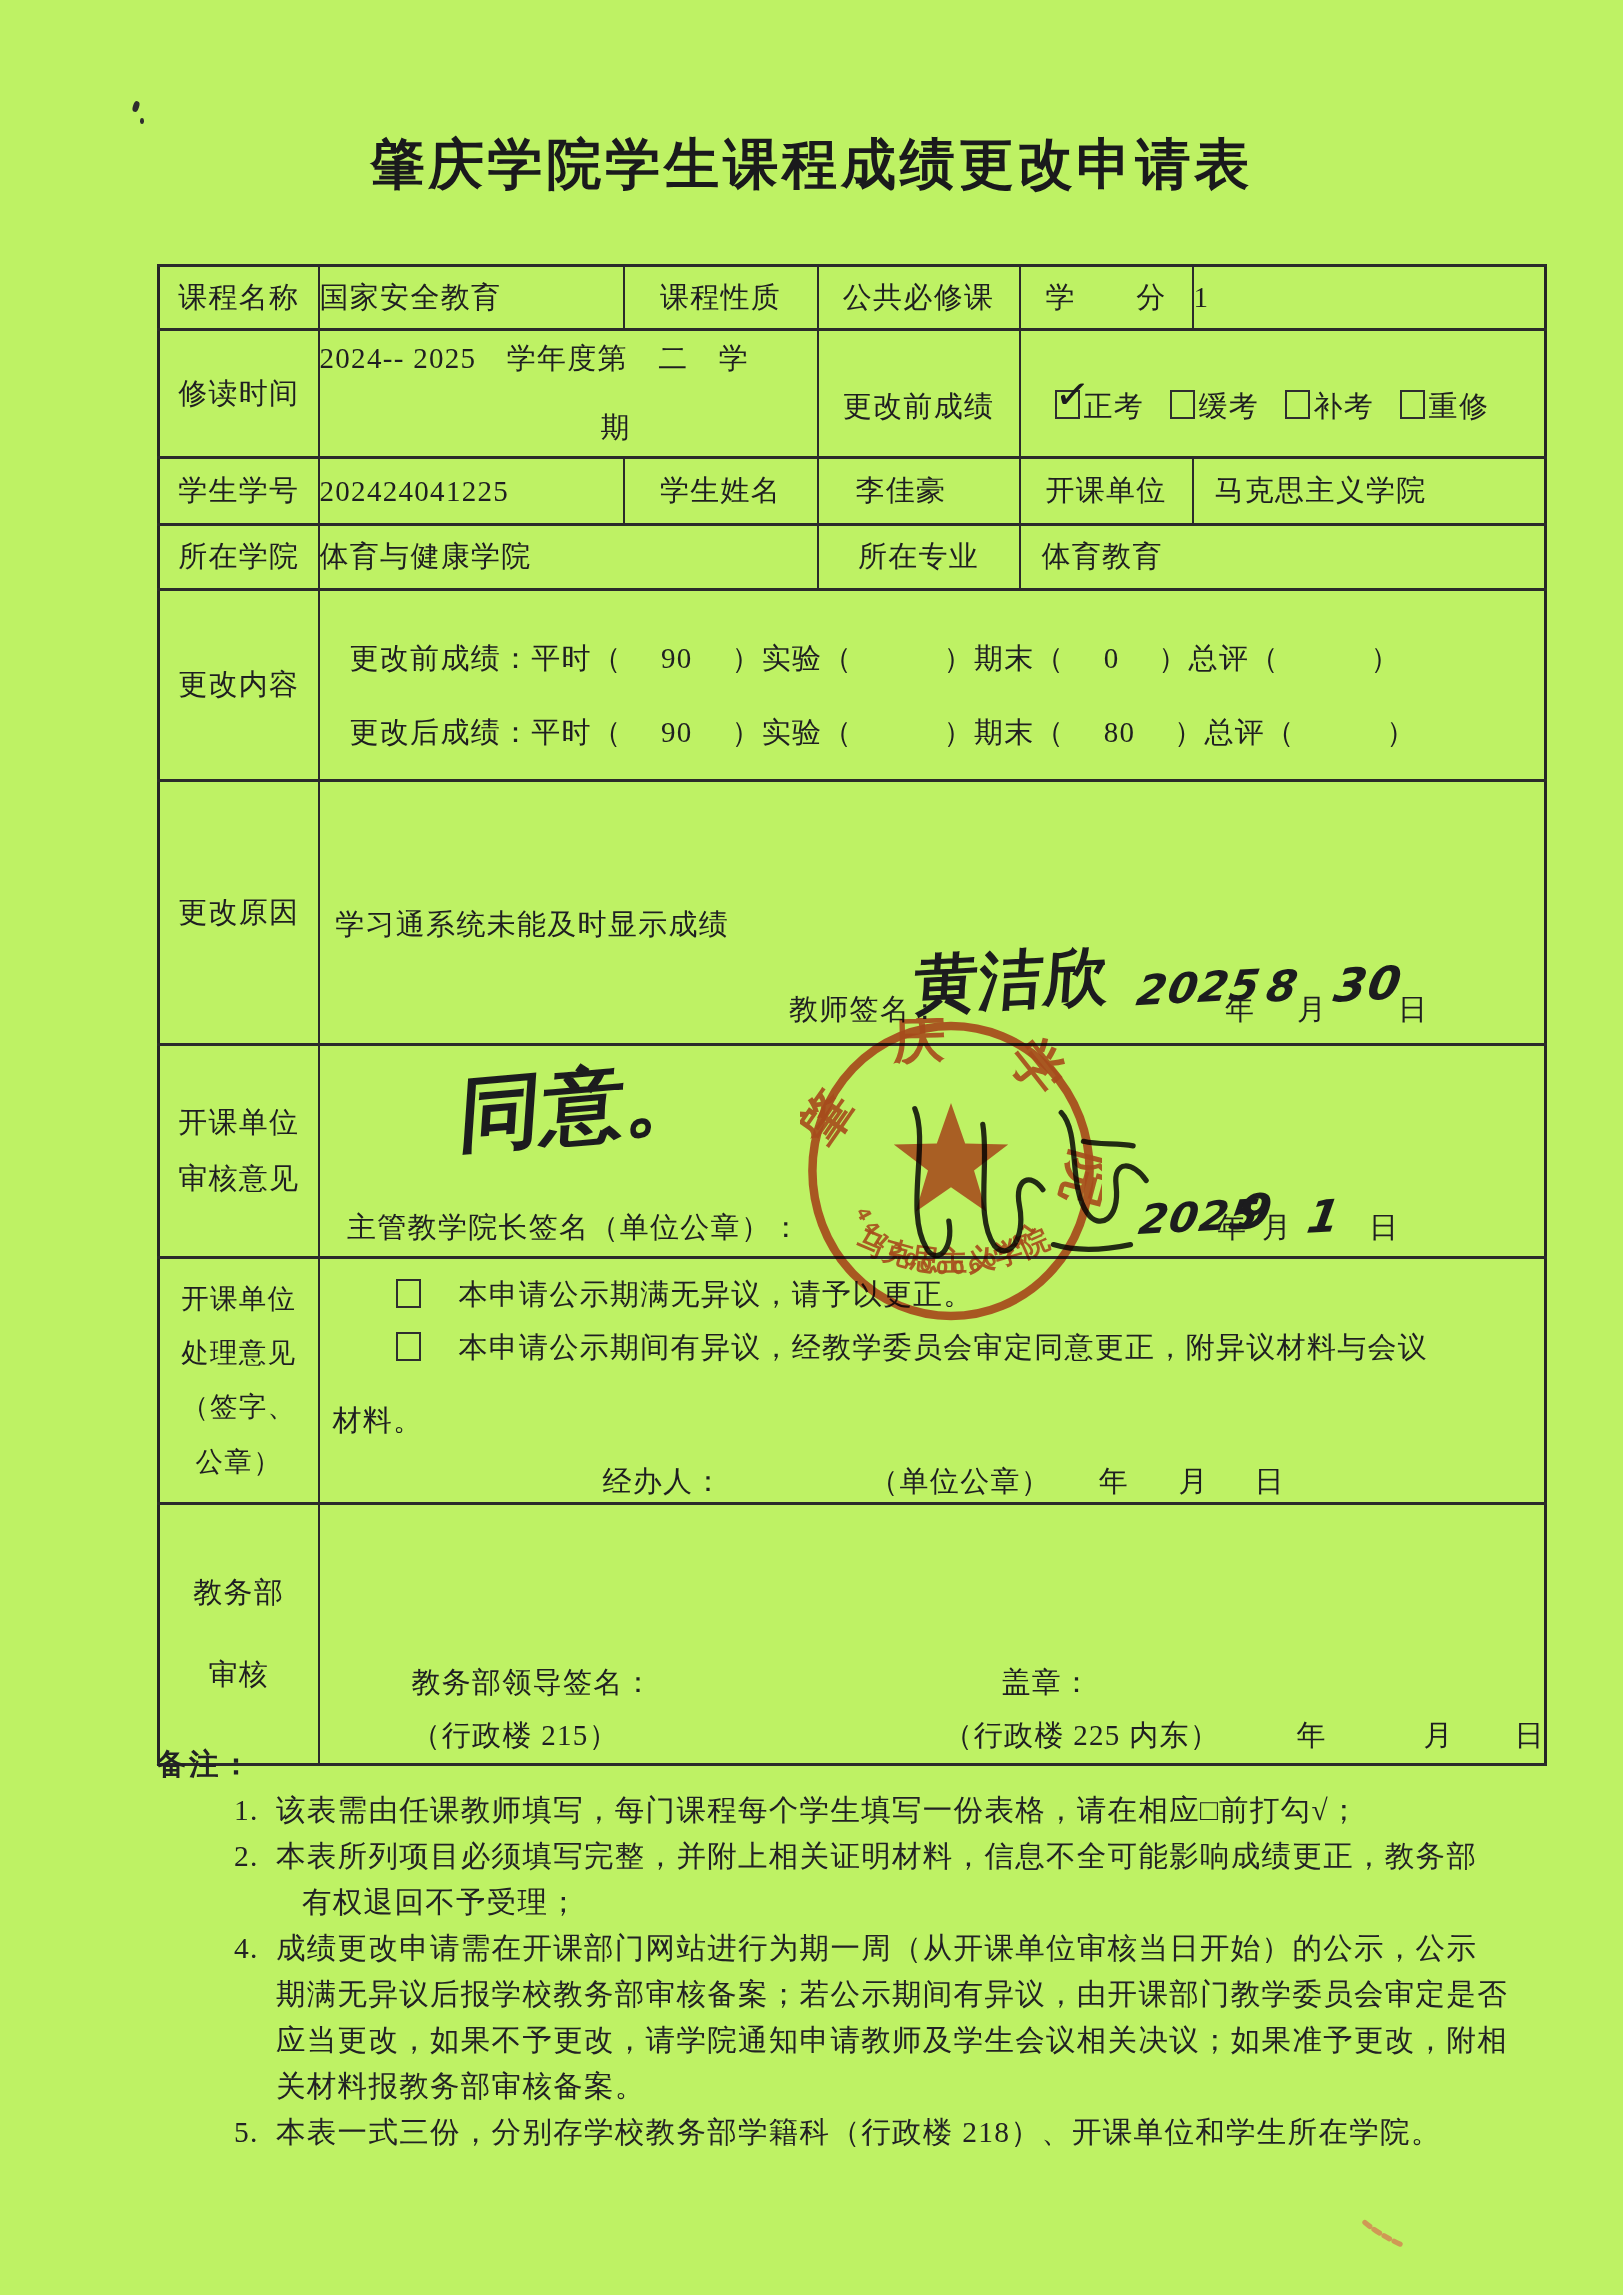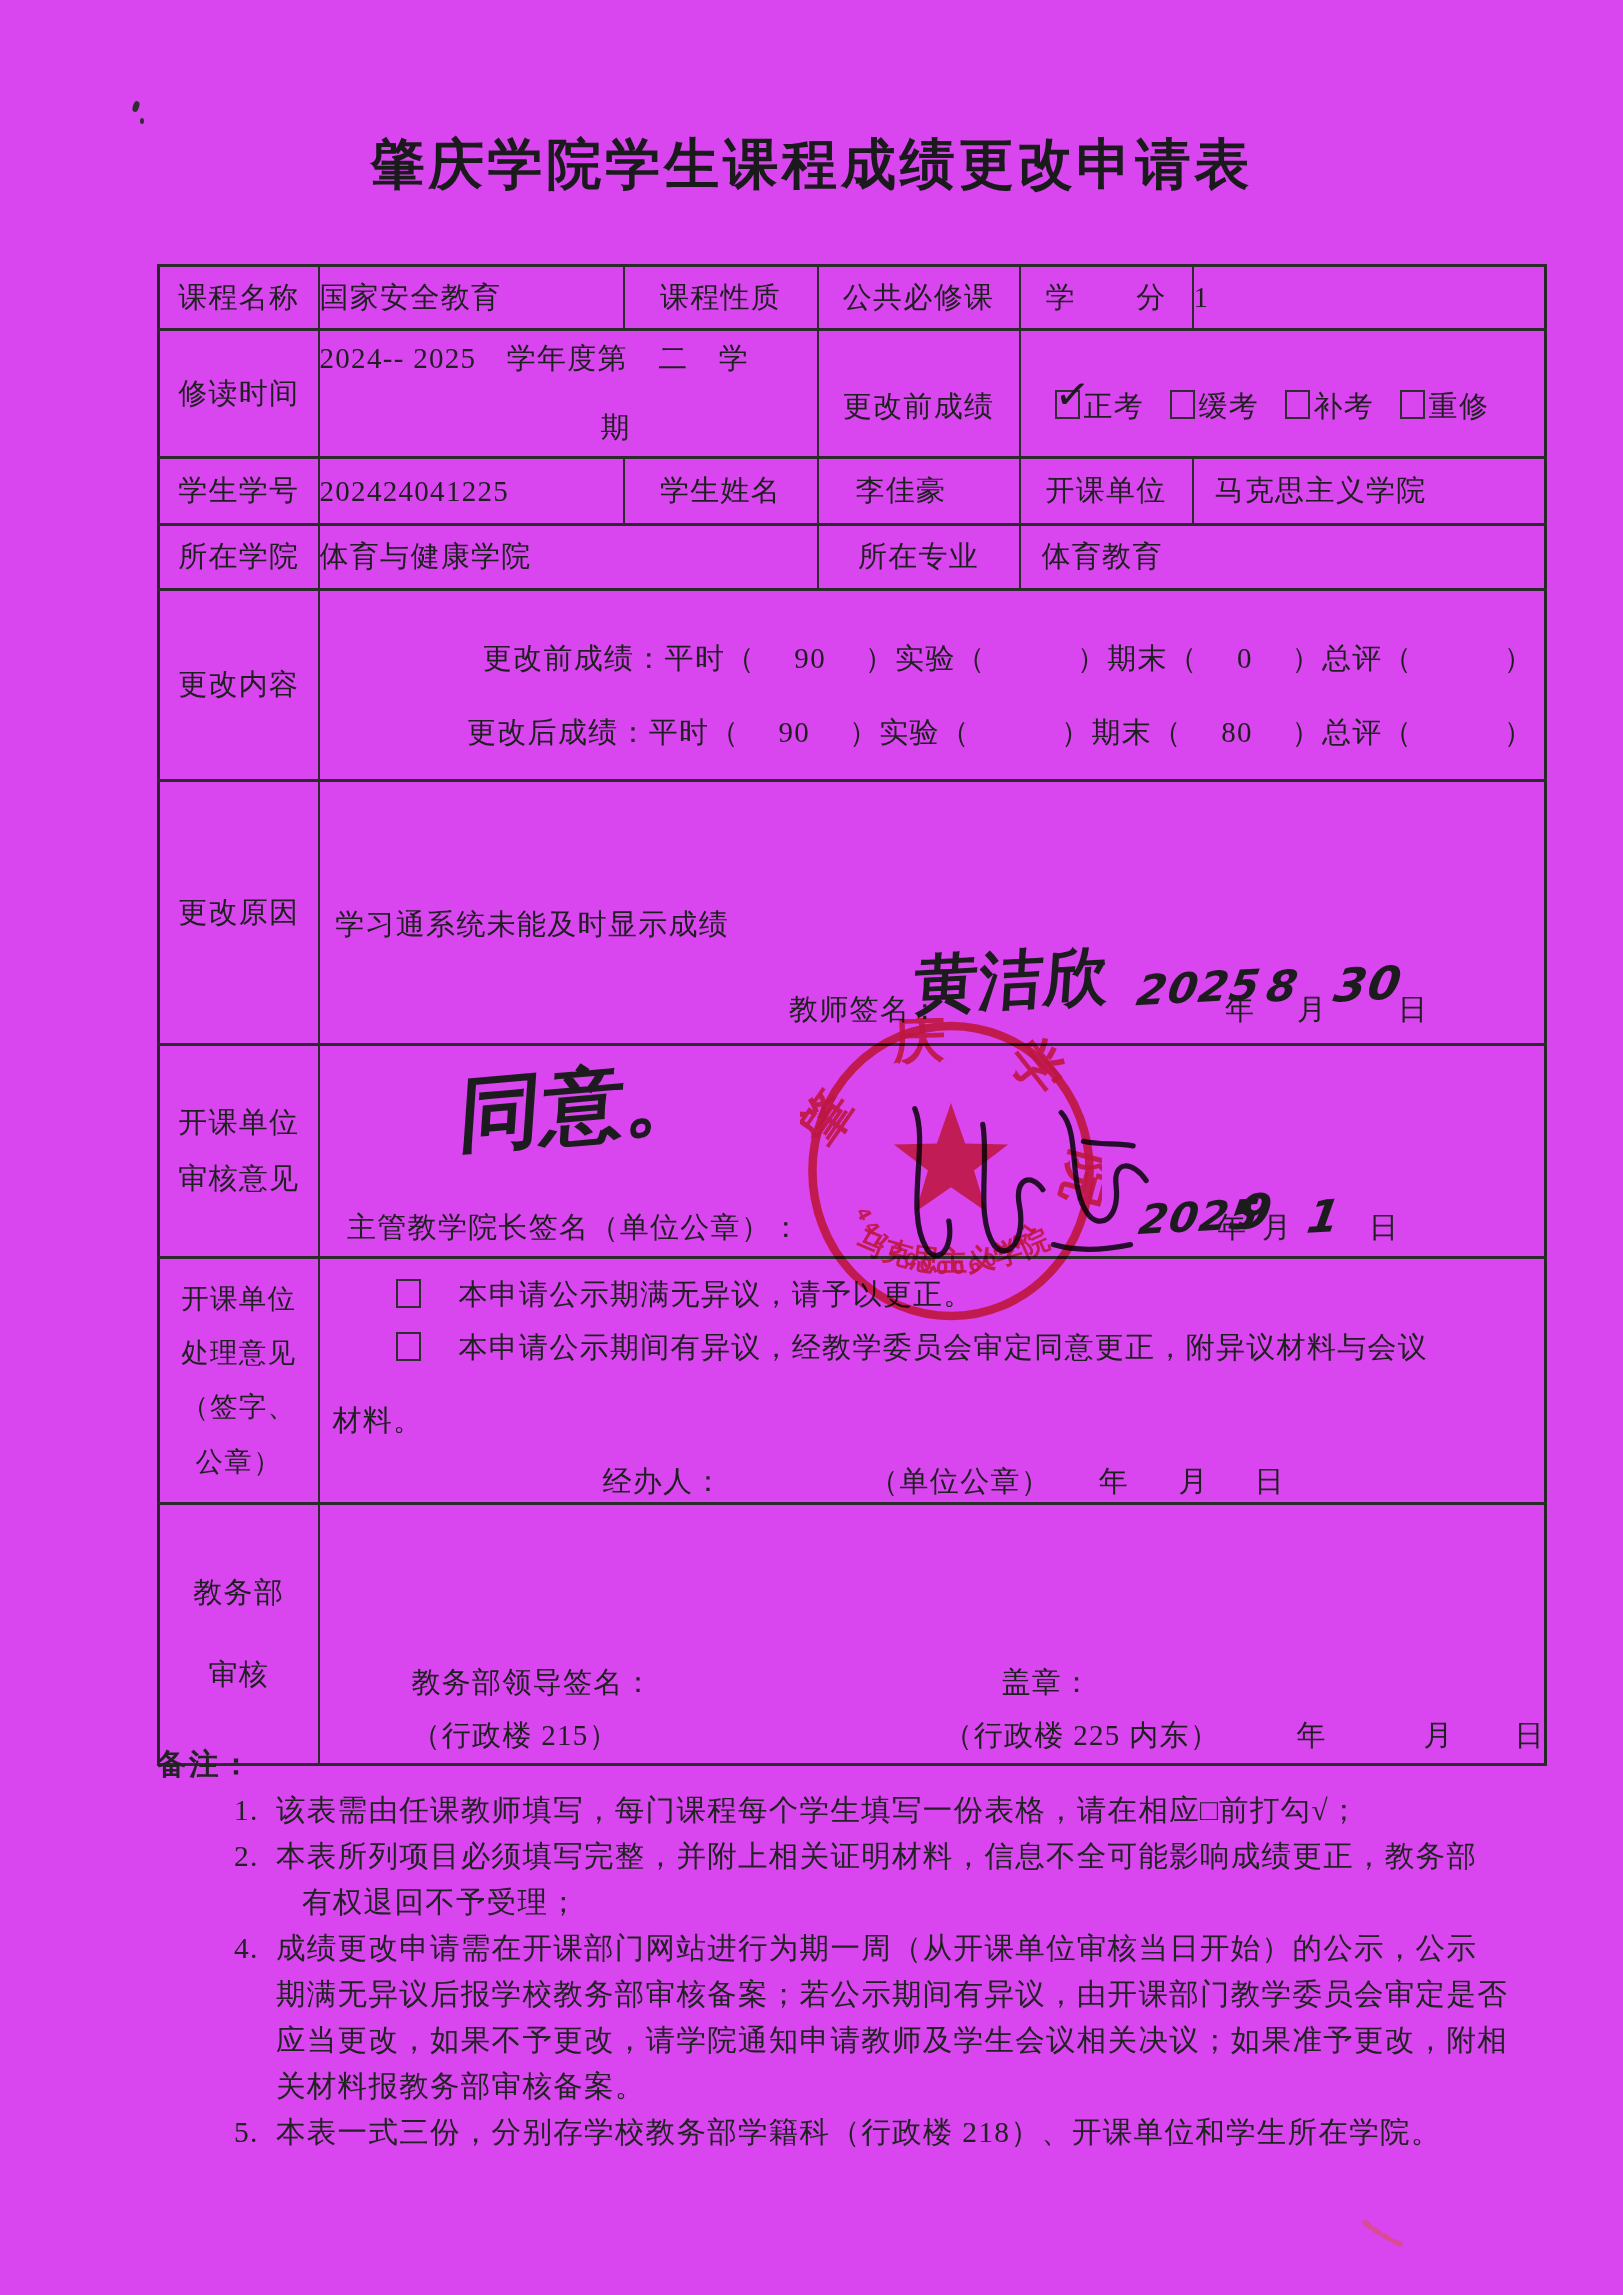--- a/index.html
+++ b/index.html
@@ -1,16 +1,16 @@
 <!DOCTYPE html>
 <html style="font-size:10.5px"><head>
 <meta charset="utf-8">
 <style>
   html,body{margin:0;padding:0;background:#ffffff;}
-  .page{position:relative;width:1623px;height:2295px;background:#d946ef;overflow:hidden;
+  .page{position:relative;width:1623px;height:2295px;background:#bef264;overflow:hidden;
         font-family:"Liberation Serif", serif;color:#1f1f21;text-decoration:underline;}
   .title{position:absolute;top:128px;left:0;width:1623px;text-align:center;
          font-size:55px;font-weight:bold;letter-spacing:3.9px;color:#1a1a1c;}
   table.form{position:absolute;left:157px;top:264px;width:1386px;border-collapse:collapse;
              table-layout:fixed;}
   table.form td{border:2px solid #2b2b2b;border-top-width:3.3px;border-bottom-width:3.3px;
                 font-size:29px;letter-spacing:1.3px;vertical-align:middle;padding:0;}
   table.form{border:3.9px solid #262626;}
   .lbl{text-align:center;}
   .tleft{text-align:left;padding-left:14.4px;}
@@ -94,21 +94,21 @@
       <td class="tleft" style="padding-left:21px;">马克思主义学院</td>
     </tr>
     <tr style="height:65px">
       <td class="lbl">所在学院</td>
       <td colspan="2" class="tleft">体育与健康学院</td>
       <td class="lbl">所在专业</td>
       <td colspan="2" class="tleft" style="padding-left:21px;">体育教育</td>
     </tr>
     <tr style="height:191px">
       <td class="lbl">更改内容</td>
-      <td colspan="5" class="vtop" style="padding:21px 10px 0 30px;text-align:right;">
+      <td colspan="5" class="vtop" style="padding:21px 4px 0 30px;text-align:left;">
         <div>更改前成绩：平时（　 90 　）实验（　　　）期末（　 0 　）总评（　　　）</div>
         <div style="margin-top:34px;">更改后成绩：平时（　 90 　）实验（　　　）期末（　 80 　）总评（　　　）</div>
       </td>
     </tr>
     <tr style="height:264px">
       <td class="lbl">更改原因</td>
       <td colspan="5" class="vtop" style="padding:25px 0 0 15.7px;text-align:left;">
         <div>学习通系统未能及时显示成绩</div>
       </td>
     </tr>

